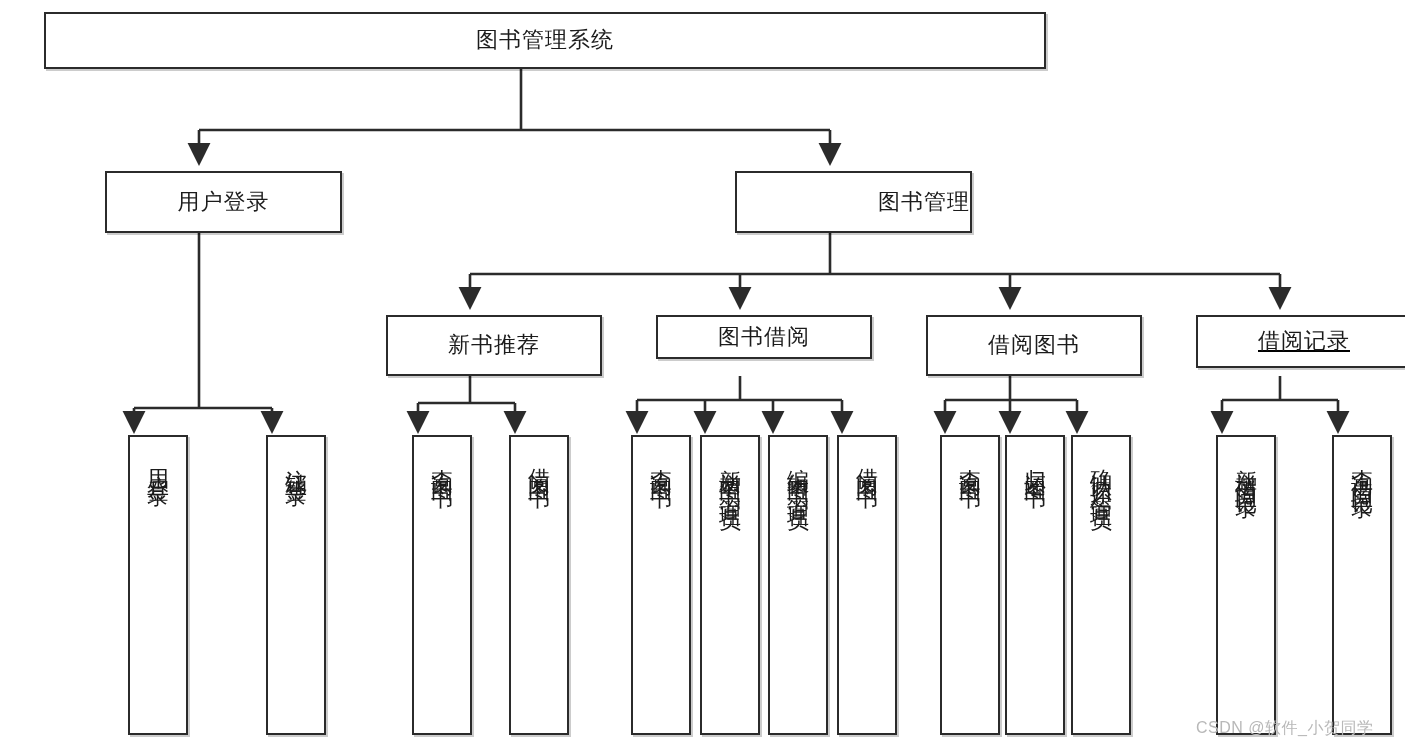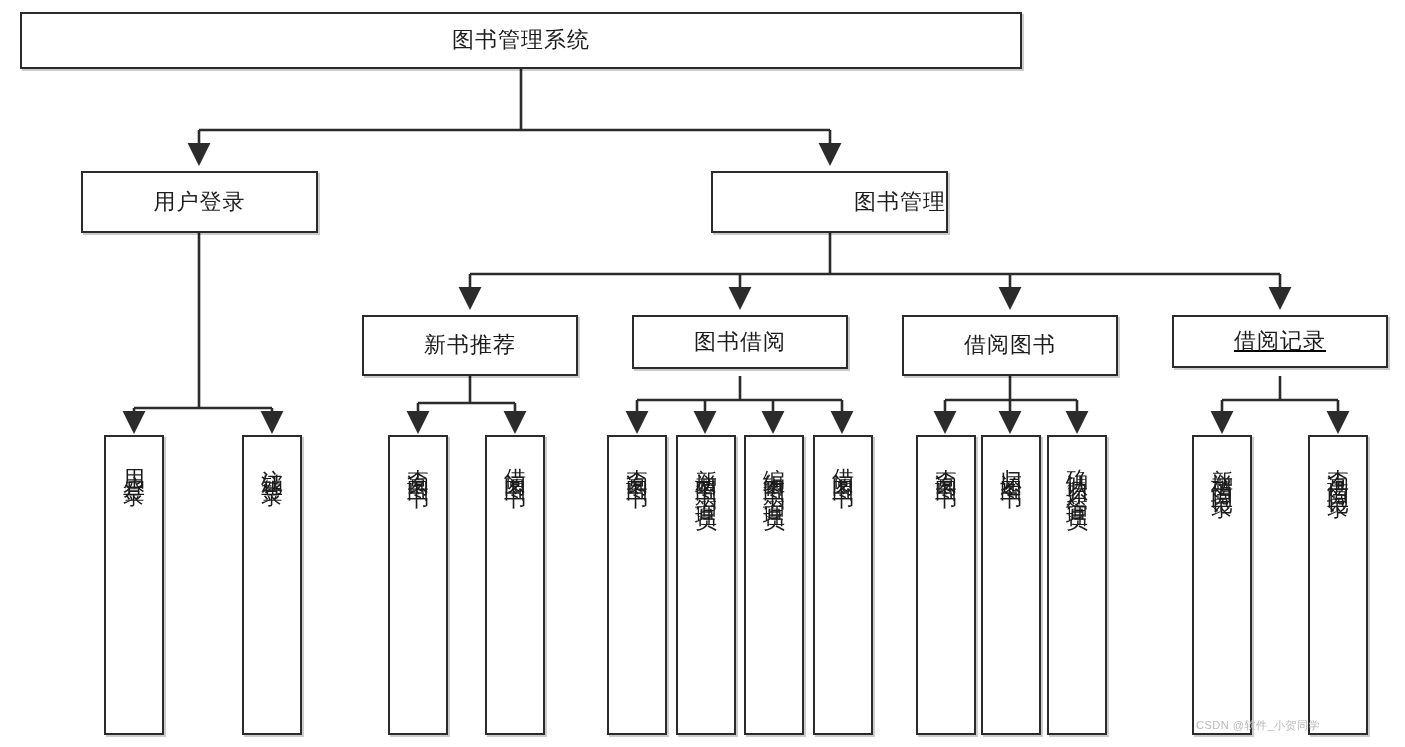--- a/index.html
+++ b/index.html
@@ -25,20 +25,21 @@
   }
   .node {
     position: absolute;
     box-sizing: border-box;
     border: 2px solid #2b2b2b;
     background: #ffffff;
     display: flex;
     align-items: center;
     justify-content: center;
     box-shadow: 2px 2px 0 rgba(0,0,0,0.20);
+    margin-left: 24px;
   }
   .node .label-h {
     font-size: 22px;
     color: #1b1b1b;
     line-height: 1.1;
     white-space: nowrap;
     letter-spacing: 1px;
   }
   .node.vert {
     align-items: flex-start;
@@ -49,21 +50,21 @@
     font-size: 22px;
     color: #1b1b1b;
     writing-mode: vertical-rl;
     text-orientation: upright;
     letter-spacing: 6px;
     line-height: 1.0;
     white-space: nowrap;
   }
   .watermark {
     position: absolute;
-    font-size: 11px;
+    font-size: 16px;
     color: #b8b8b8;
     white-space: nowrap;
     letter-spacing: 0.5px;
   }
 </style>
 </head>
 <body>
 
 <div id="canvas">
 
@@ -124,21 +125,21 @@
   <div class="node" style="left:81px; top:171px; width:237px; height:62px;">
     <span class="label-h">用户登录</span>
   </div>
   <div class="node" style="left:711px; top:171px; width:237px; height:62px;justify-content:flex-end;">
     <span class="label-h">图书管理</span>
   </div>
 
   <div class="node" style="left:362px; top:315px; width:216px; height:61px;align-items:center;">
     <span class="label-h">新书推荐</span>
   </div>
-  <div class="node" style="left:632px; top:315px; width:216px; height:54px;">
+  <div class="node" style="left:632px; top:315px; width:216px; height:44px;">
     <span class="label-h">图书借阅</span>
   </div>
   <div class="node" style="left:902px; top:315px; width:216px; height:61px;">
     <span class="label-h">借阅图书</span>
   </div>
   <div class="node" style="left:1172px; top:315px; width:216px; height:53px;text-decoration:underline;">
     <span class="label-h">借阅记录</span>
   </div>
 
   <div class="node vert" style="left:104px; top:435px; width:60px; height:300px;">

